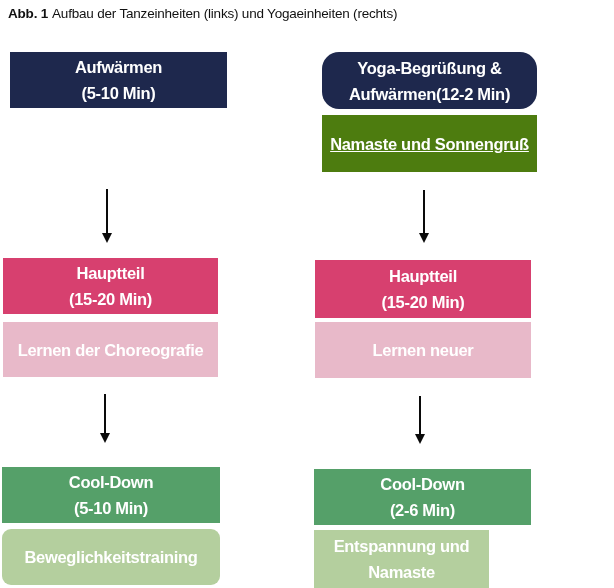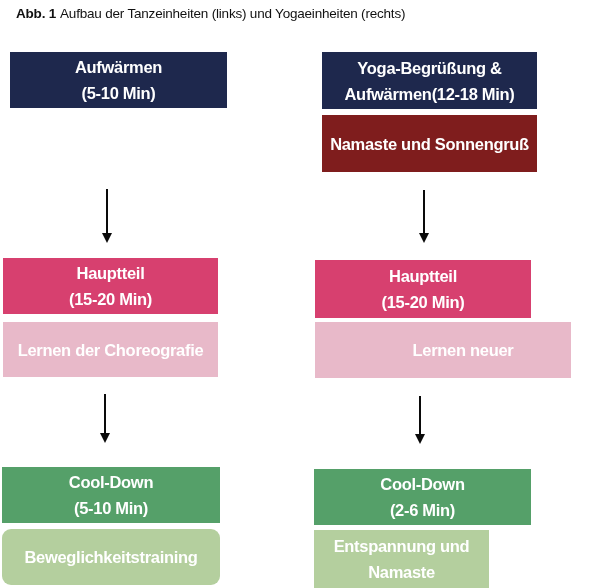--- a/index.html
+++ b/index.html
@@ -6,21 +6,21 @@
   .page {
     position: relative;
     width: 614px;
     height: 588px;
     background: #ffffff;
     overflow: hidden;
     font-family: "Liberation Sans", "DejaVu Sans", sans-serif;
   }
   .fig-title {
     position: absolute;
-    left: 16px;
+    left: 8px;
     top: 6px;
     font-size: 13.5px;
     letter-spacing: -0.2px;
     color: #111111;
     white-space: nowrap;
   }
   .fig-title .lbl { font-weight: bold; }
   .fig-title .cap { margin-left: 4px; font-weight: normal; }
 
   .box {
@@ -39,21 +39,21 @@
 
   
   #d-warm-h { left: 10px;  top: 52px;  width: 217px; height: 56px; }
   #d-warm-c { left: 10px;  top: 112px; width: 217px; height: 61px; }
   #d-main-h { left: 3px;   top: 258px; width: 215px; height: 56px; }
   #d-main-c { left: 3px;   top: 322px; width: 215px; height: 55px; text-align: center; }
   #d-cool-h { left: 2px;   top: 467px; width: 218px; height: 56px; }
   #d-cool-c { left: 2px;   top: 529px; width: 218px; height: 56px; border-radius: 9px; }
 
   
-  #y-warm-h { left: 322px; top: 52px;  width: 215px; height: 57px; }
+  #y-warm-h { left: 322px; top: 52px;  width: 215px; height: 57px; border-radius: 17px; }
   #y-warm-c { left: 322px; top: 115px; width: 215px; height: 57px; }
   #y-main-h { left: 315px; top: 260px; width: 216px; height: 58px; }
   #y-main-c { left: 315px; top: 322px; width: 216px; height: 56px; }
   #y-cool-h { left: 314px; top: 469px; width: 217px; height: 56px; }
   #y-cool-c { left: 314px; top: 530px; width: 175px; height: 58px; }
 
   .arrow {
     position: absolute;
     width: 2px;
     background: #0a0a0a;
@@ -101,32 +101,32 @@
   <div class="box" id="d-cool-h" style="background-color: rgb(85, 160, 105);">
     <div>Cool-Down</div>
     <div>(5-10 Min)</div>
   </div>
   <div class="box" id="d-cool-c" style="background-color: rgb(180, 207, 158);">
     <div>Beweglichkeitstraining</div>
   </div>
 
   <div class="box" id="y-warm-h" style="background-color: rgb(30, 40, 77);">
     <div>Yoga-Begrüßung &amp;</div>
-    <div>Aufwärmen(12-18 Min)</div>
+    <div>Aufwärmen(12-2 Min)</div>
   </div>
-  <div class="box" id="y-warm-c" style="background-color: #7f1d1d;">
+  <div class="box" id="y-warm-c" style="background-color: #4d7c0f; text-decoration: underline;">
     <div>Namaste und Sonnengruß</div>
   </div>
   <div class="arrow" id="y-arrow1"></div>
 
   <div class="box" id="y-main-h" style="background-color: rgb(215, 64, 111);">
     <div>Hauptteil</div>
     <div>(15-20 Min)</div>
   </div>
-  <div class="box" id="y-main-c" style="background-color: rgb(232, 185, 201); padding-left: 40px;">
+  <div class="box" id="y-main-c" style="background-color: rgb(232, 185, 201);">
     <div>Lernen neuer</div>
   </div>
   <div class="arrow" id="y-arrow2"></div>
 
   <div class="box" id="y-cool-h" style="background-color: rgb(85, 160, 105);">
     <div>Cool-Down</div>
     <div>(2-6 Min)</div>
   </div>
   <div class="box" id="y-cool-c" style="background-color: rgb(180, 207, 158);">
     <div>Entspannung und Namaste</div>

